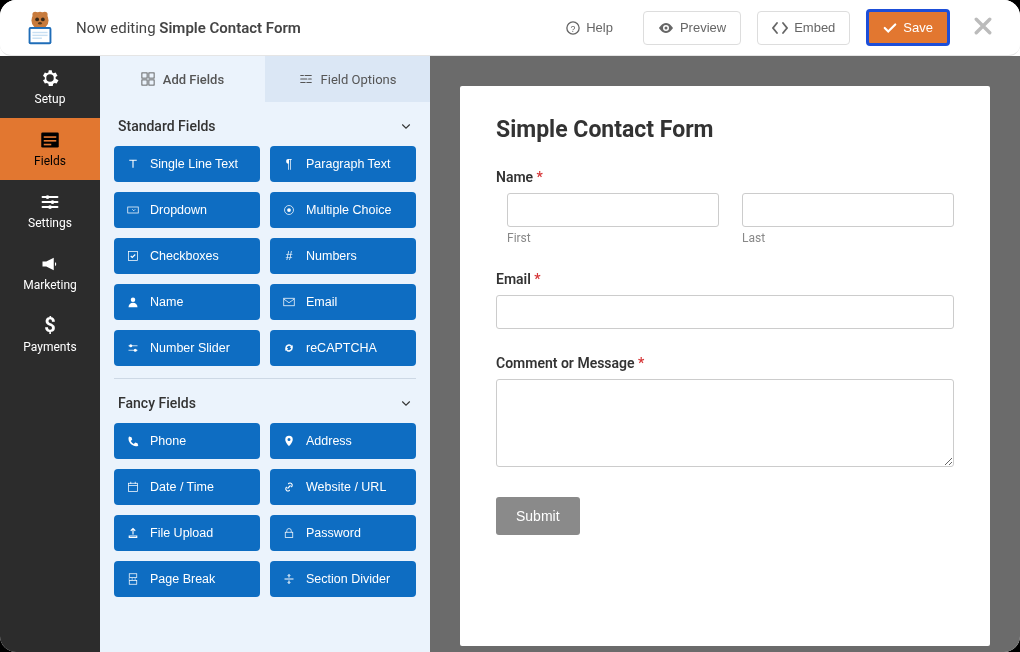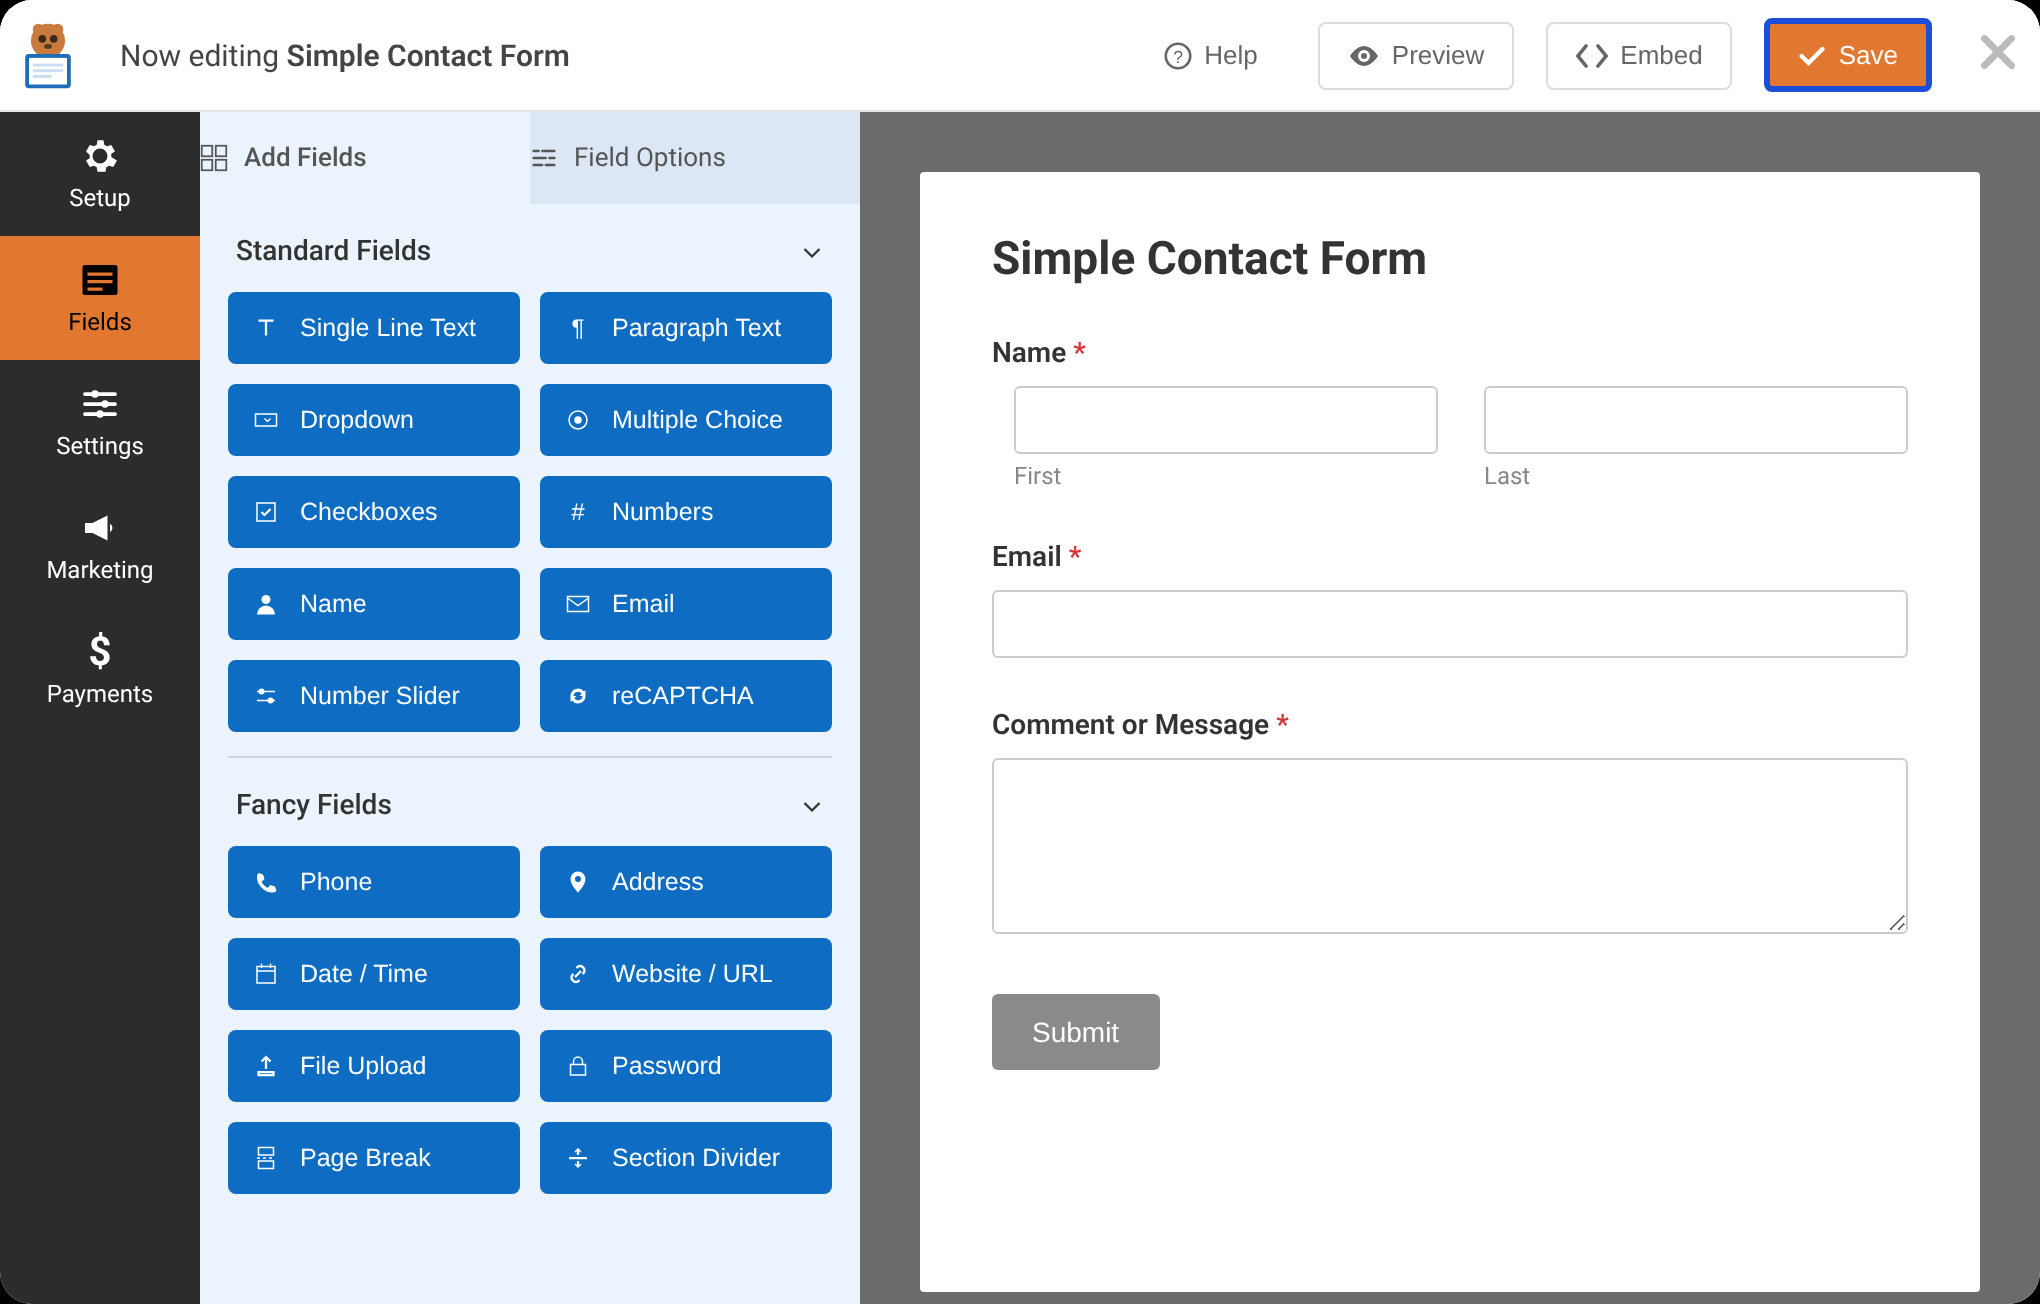--- a/index.html
+++ b/index.html
@@ -1,41 +1,41 @@
 <!DOCTYPE html>
 <html><head>
 <meta charset="utf-8">
 <style>
 * { margin: 0; padding: 0; box-sizing: border-box; }
 body { font-family: -apple-system, BlinkMacSystemFont, "Segoe UI", Roboto, sans-serif; background: #000; width: 1020px; height: 652px; overflow: hidden; }
 .app { width: 1020px; height: 652px; background: #fff; border-radius: 16px; overflow: hidden; display: flex; flex-direction: column; }
 
 
-.header { height: 56px; background: #fff; border-bottom: 1px solid #e5e5e5; display: flex; align-items: center; padding: 0 4px; gap: 16px; }
+.header { height: 56px; background: #fff; border-bottom: 1px solid #e5e5e5; display: flex; align-items: center; padding: 0 20px; gap: 16px; border-radius: 11px; }
 .logo { width: 40px; height: 40px; display: flex; align-items: center; justify-content: center; }
 .title { flex: 1; font-size: 15px; color: #444; }
 .title .bold { font-weight: 600; }
 .header-btn { display: flex; align-items: center; gap: 6px; padding: 8px 14px; font-size: 13px; color: #666; cursor: pointer; border-radius: 4px; background: transparent; border: none; }
 .header-btn.bordered { border: 1px solid #ddd; }
 .header-btn.primary { background: #e27730; color: #fff; border: 3px solid #1d4ed8; font-weight: 500; }
 .close-btn { color: #bbb; font-size: 22px; cursor: pointer; background: none; border: none; padding: 4px 8px; }
 
 
 .body { flex: 1; display: flex; overflow: hidden; }
 
 
 .sidebar { width: 100px; background: #2c2c2c; display: flex; flex-direction: column; }
 .sidebar-item { display: flex; flex-direction: column; align-items: center; justify-content: center; height: 62px; color: #ffffff; font-size: 12px; cursor: pointer; gap: 4px; }
 .sidebar-item.active { background: #e27730; color: #000000; }
 .sidebar-icon { width: 20px; height: 20px; display: flex; align-items: center; justify-content: center; }
 
 
 .fields-panel { width: 330px; background: #ebf3fc; display: flex; flex-direction: column; overflow-y: auto; }
 .fields-tabs { display: flex; height: 46px; background: #ebf3fc; }
-.fields-tab { flex: 1; display: flex; align-items: center; gap: 8px; font-size: 13px; color: #555; cursor: pointer; }
+.fields-tab { flex: 1; display: flex; align-items: center; justify-content: center; gap: 8px; font-size: 13px; color: #555; cursor: pointer; }
 .fields-tab.inactive { background: #dbe7f5; }
 .fields-tab.active { font-weight: 500; }
 .field-group { padding: 0 14px; }
 .group-header { display: flex; align-items: center; justify-content: space-between; padding: 16px 4px 12px; font-size: 14px; font-weight: 500; color: #333; cursor: pointer; }
 .divider-line { border: none; border-top: 1px solid #cdd8e5; margin: 8px 14px 0; }
 .field-buttons { display: grid; grid-template-columns: 1fr 1fr; gap: 10px; padding-bottom: 4px; }
 .field-btn { display: flex; align-items: center; gap: 10px; padding: 11px 12px; background: #0e6dc2; color: #fff; font-size: 12.5px; border-radius: 4px; cursor: pointer; border: none; text-align: left; }
 .field-btn .icon { width: 14px; height: 14px; display: flex; align-items: center; justify-content: center; font-size: 12px; }
 
 

